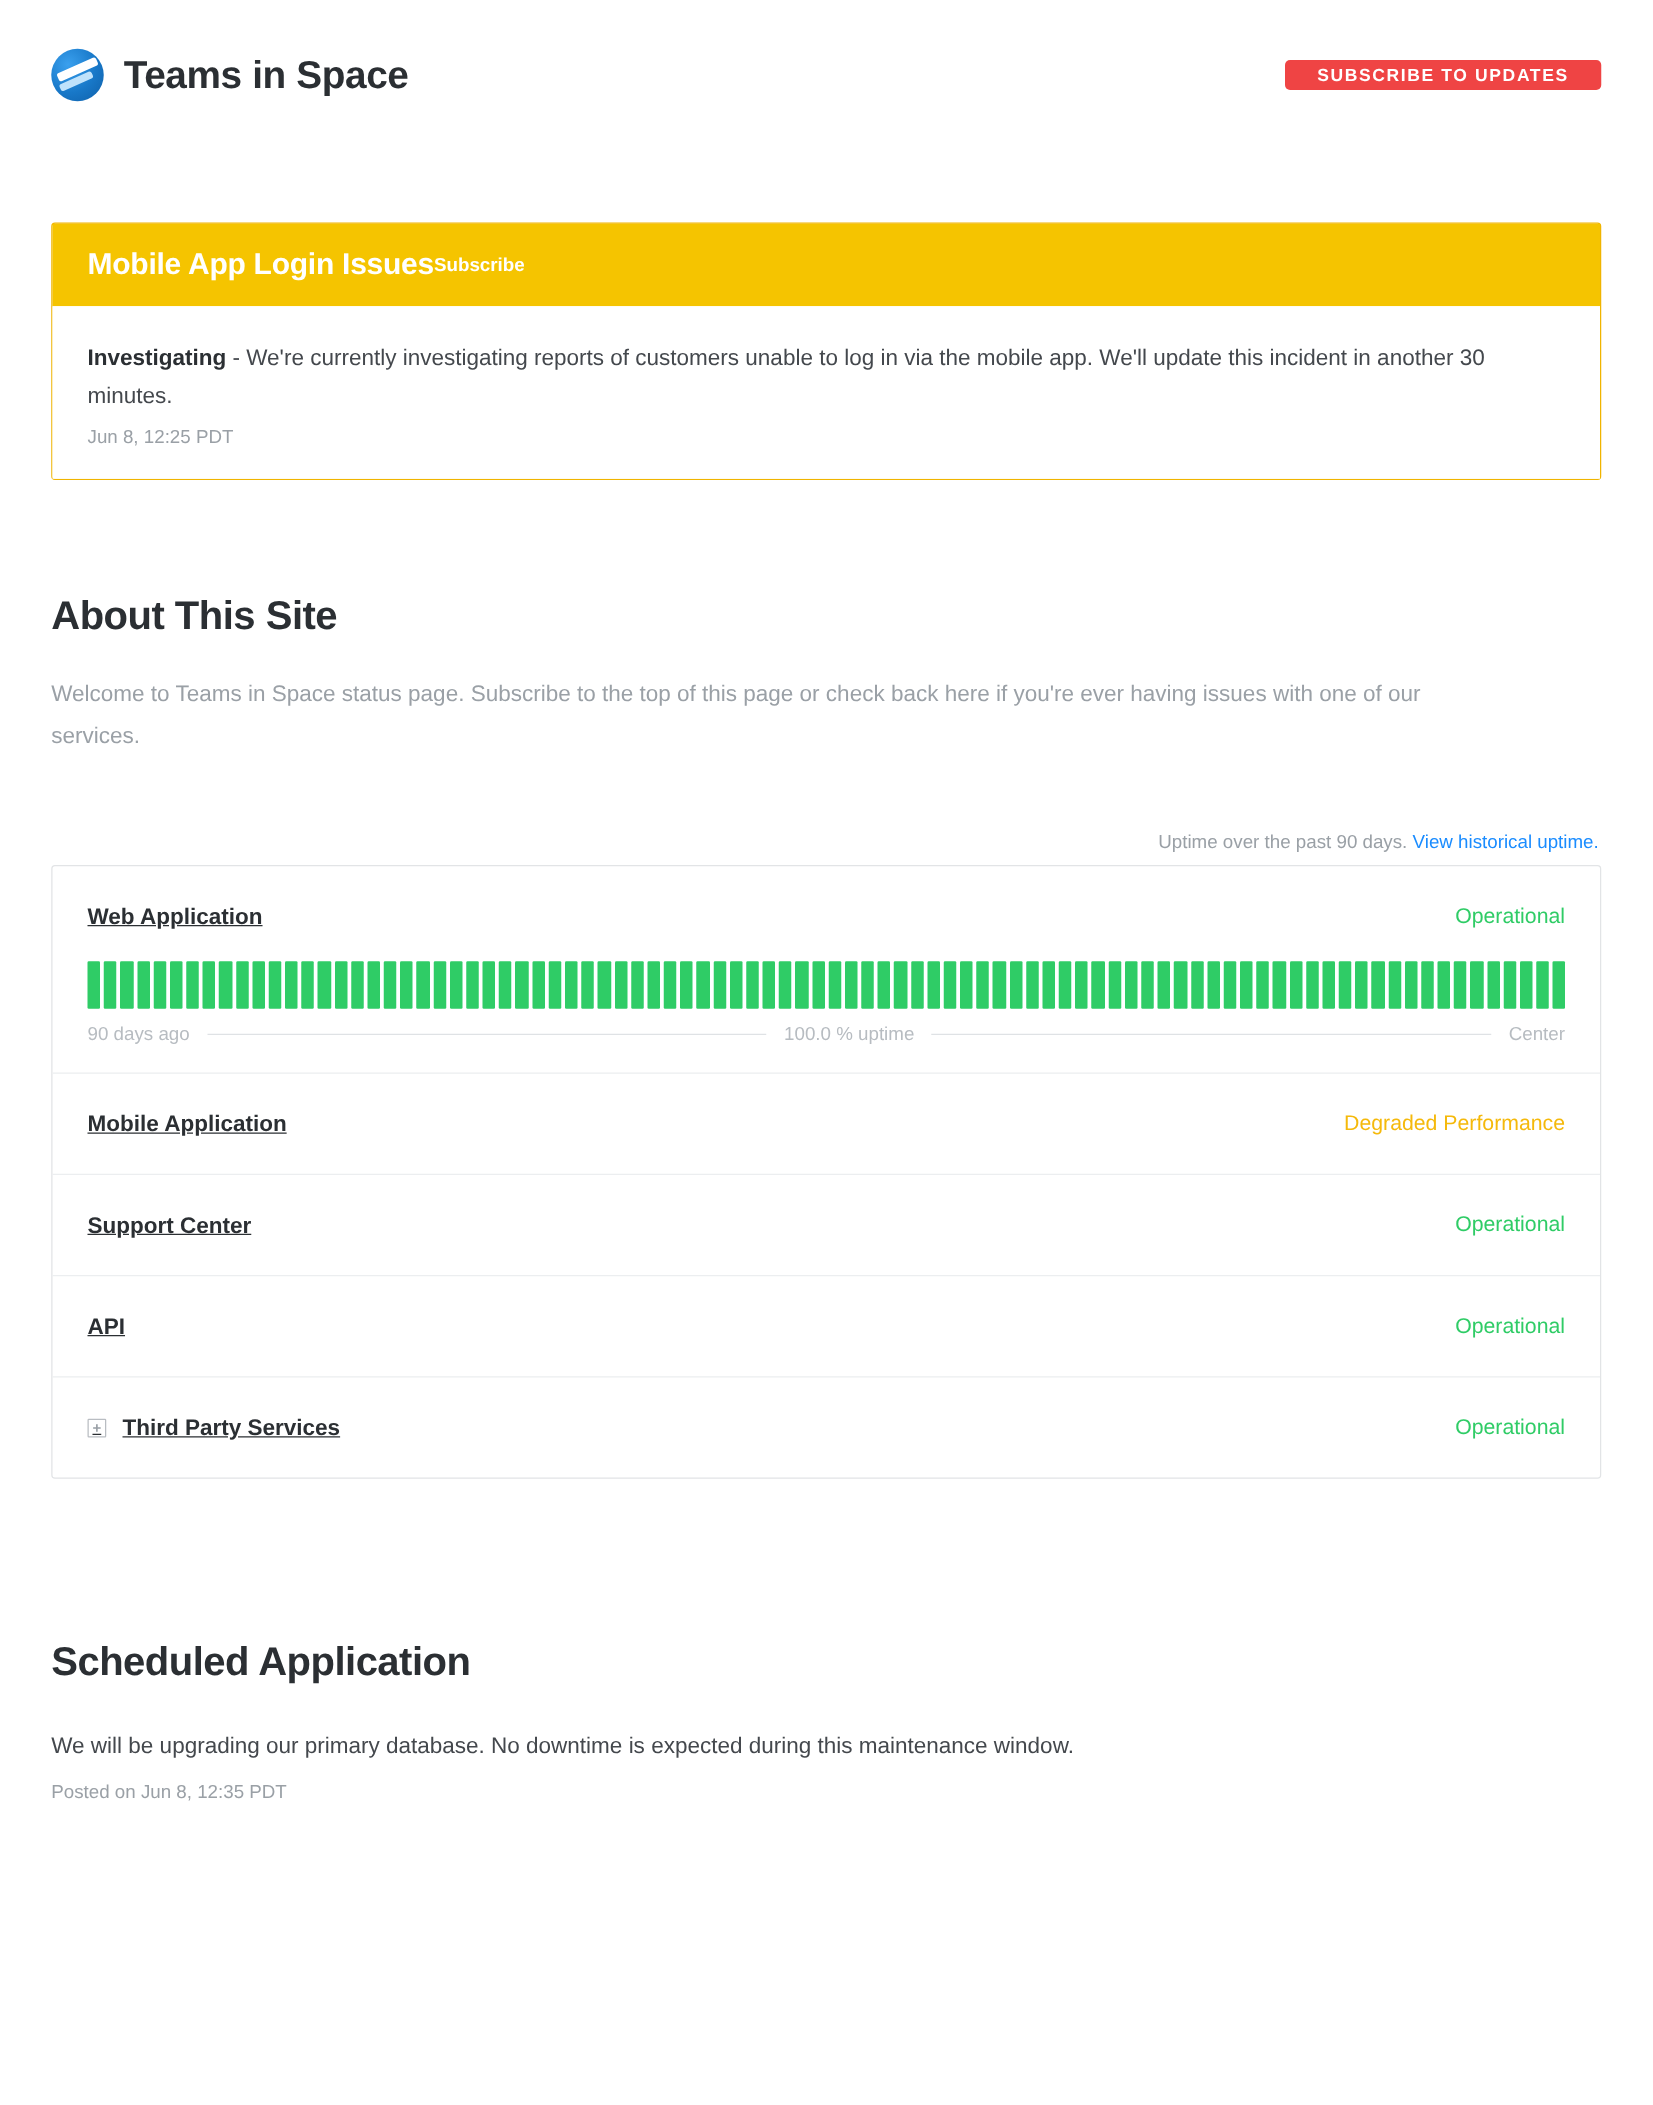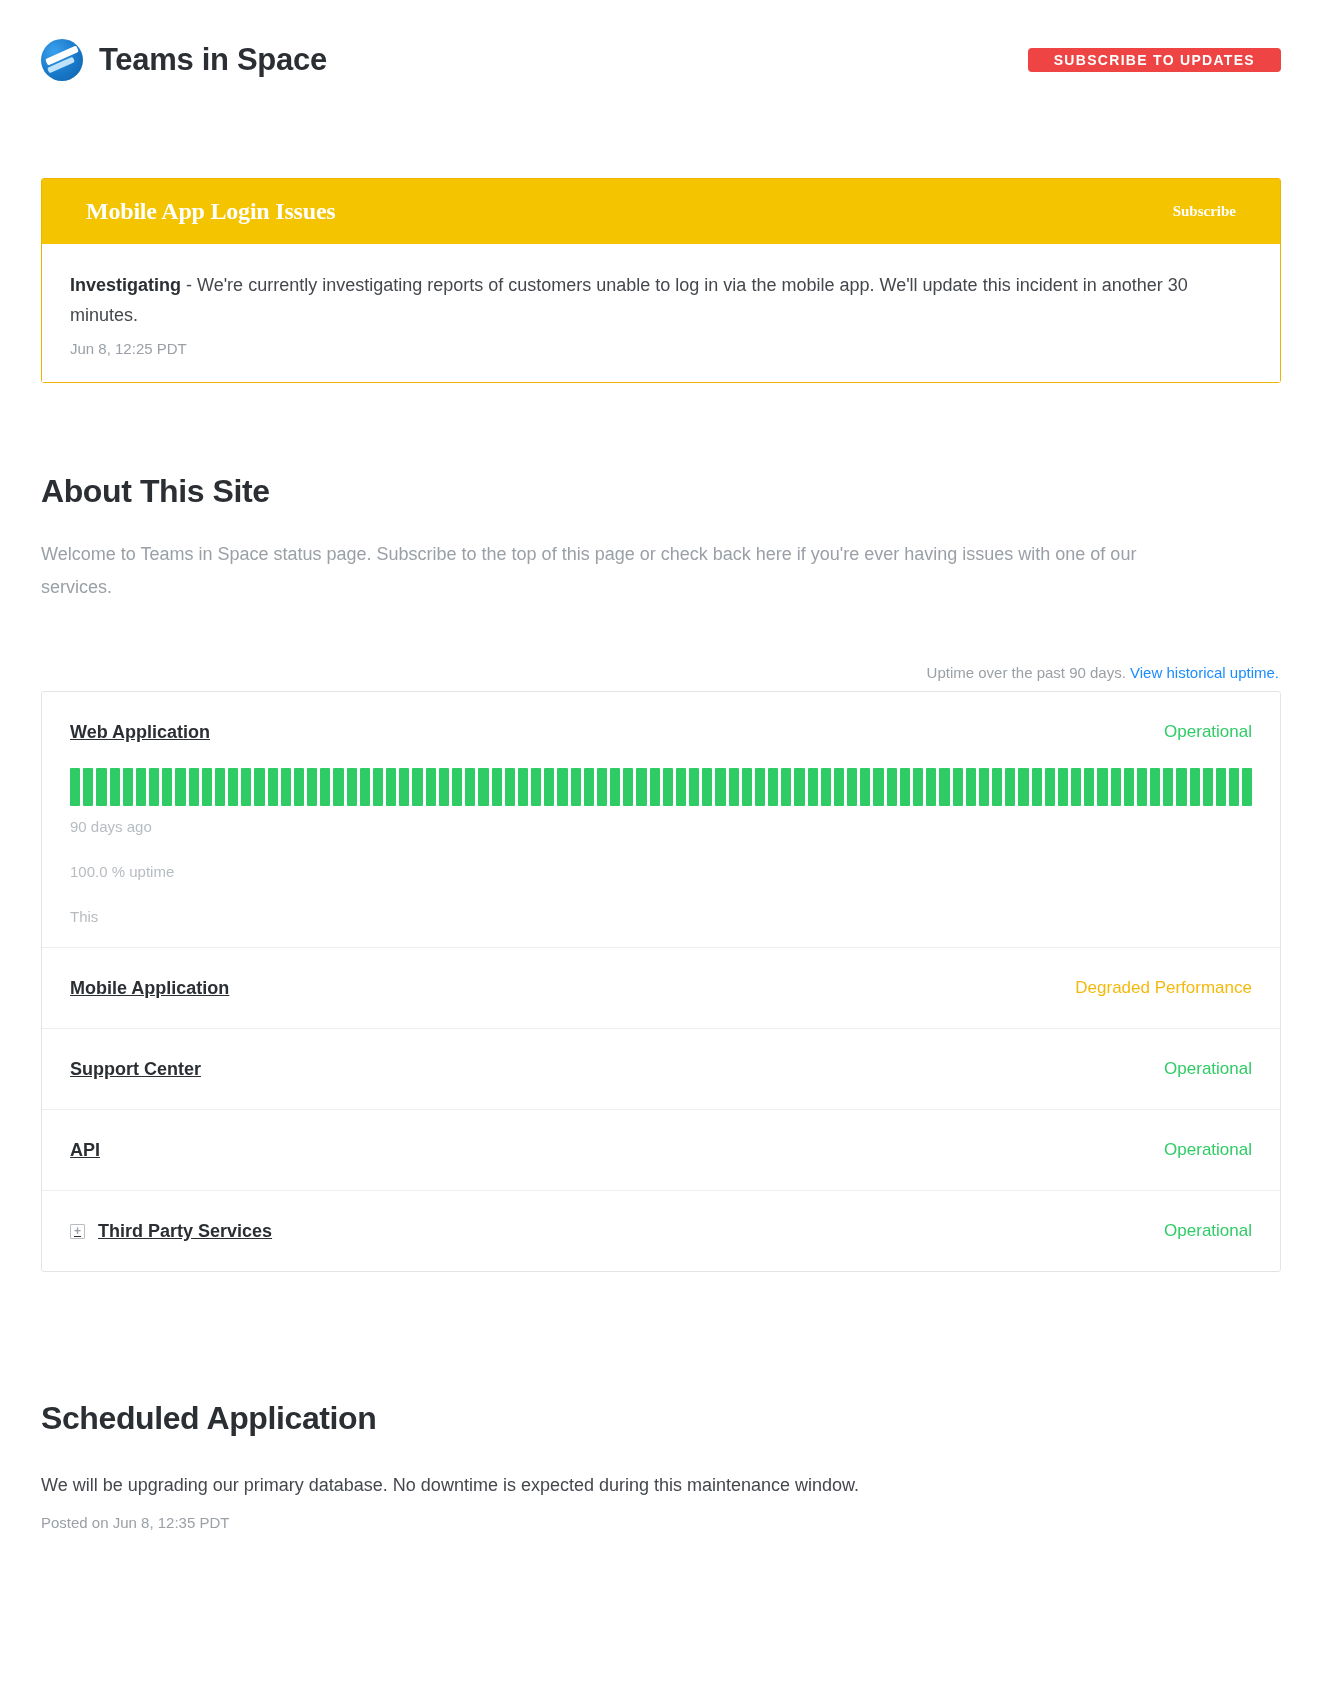--- a/index.html
+++ b/index.html
@@ -82,23 +82,21 @@
   
   .incident {
     margin-top: 86px;
     border: 1px solid #f0b400;
     border-radius: 3px;
   }
   .incident-head {
     background: #f5c400;
     display: flex;
     align-items: center;
-    justify-content: space-between;
-    padding: 19px 44px;
-    font-family: Liberation Serif, serif;
+    padding: 19px 28px;
   }
   .incident-title {
     color: #ffffff;
     font-size: 24px;
     font-weight: 700;
     letter-spacing: -0.2px;
   }
   .incident-subscribe {
     color: #ffffff;
     font-size: 15px;
@@ -206,26 +204,25 @@
     align-items: stretch;
     margin-top: -4px;
   }
   .bar {
     flex: 1 1 auto;
     background: #2fcc66;
     border-radius: 1px;
   }
   .bars-legend {
     display: flex;
-    align-items: flex-start;
+    align-items: center;
     gap: 14px;
     margin-top: 12px;
     color: #b7bcc1;
     font-size: 15px;
-    flex-direction: column;
   }
   .legend-line {
     flex: 1;
     height: 1px;
     background: #dfe2e5;
   }
 
   
   .maint {
     margin-top: 128px;
@@ -402,21 +399,21 @@
               <div class="bar"></div>
               <div class="bar"></div>
               <div class="bar"></div>
               <div class="bar"></div>
             </div>
             <div class="bars-legend">
               <span>90 days ago</span>
               <span class="legend-line"></span>
               <span>100.0 % uptime</span>
               <span class="legend-line"></span>
-              <span>This</span>
+              <span>Center</span>
             </div>
           </div>
         </div>
         <div class="comp-row">
           <div class="comp-head">
             <div class="comp-name">
               <span>Mobile Application</span>
             </div>
             <div class="comp-status status-degraded">Degraded Performance</div>
           </div>

